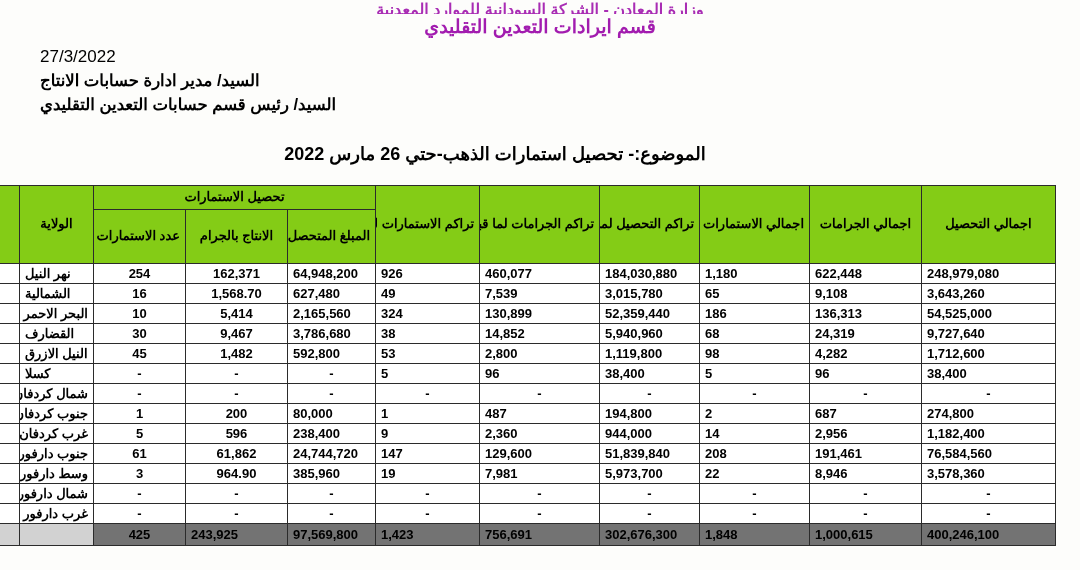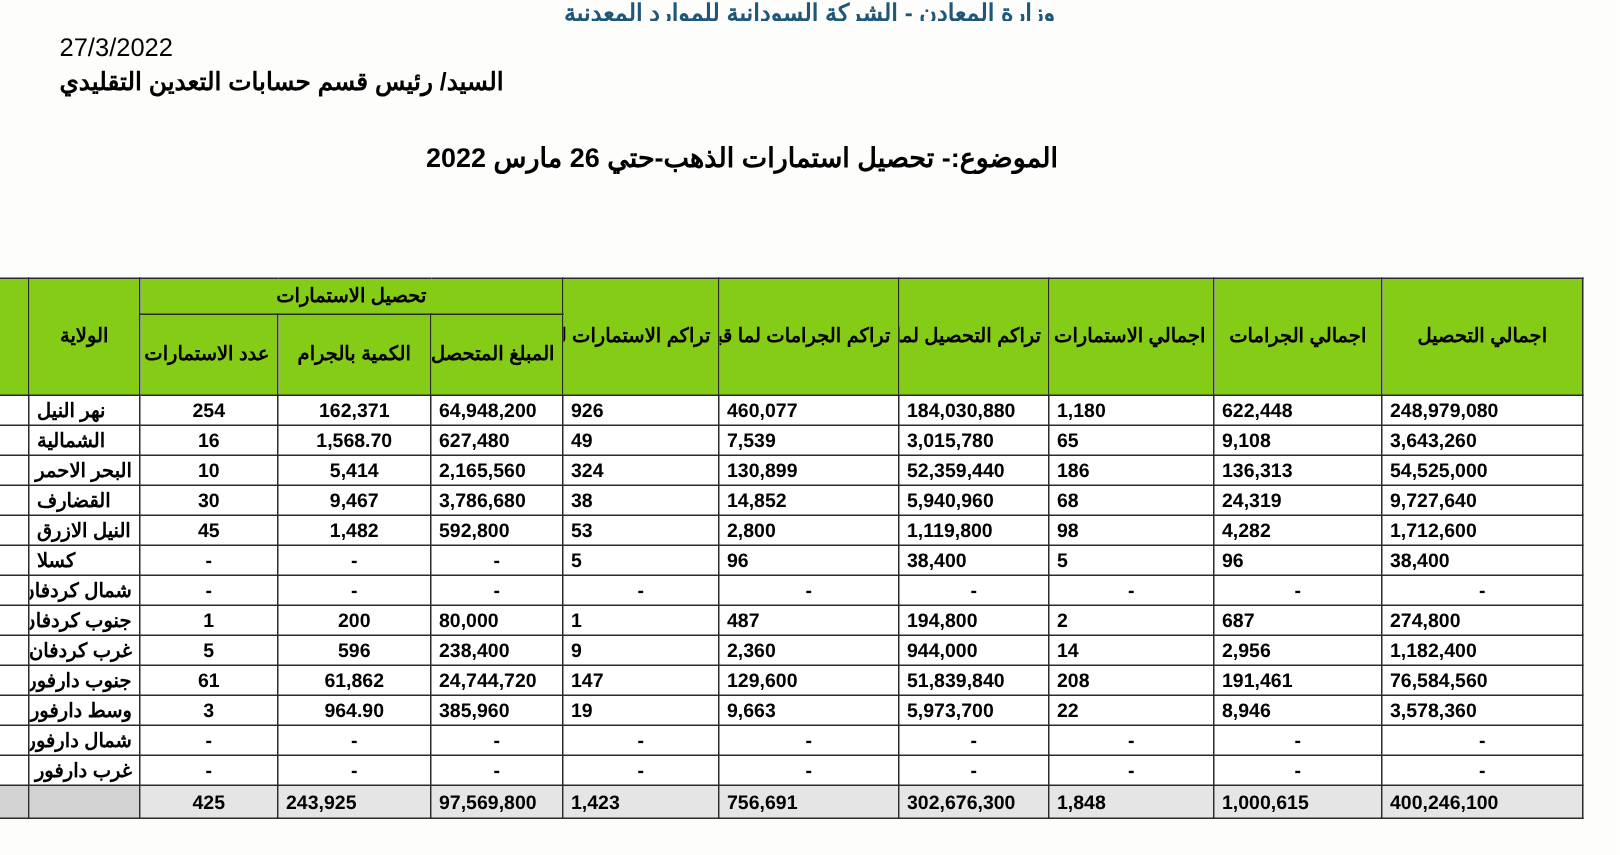--- a/index.html
+++ b/index.html
@@ -23,21 +23,21 @@
     background: #fdfdfb;
   }
 
   
   .hdr-top {
     text-align: center;
     font-weight: bold;
     font-size: 17px;
     line-height: 1.25;
     padding-top: 0px;
-    color: #0c4a6e;
+    color: #a21caf;
   }
   .hdr-top .l1 {
     font-size: 16px;
     letter-spacing: 0px;
     opacity: 0.92;
     height: 14px;
     overflow: hidden;
   }
   .hdr-top .l2 {
     font-size: 19px;
@@ -110,21 +110,21 @@
   }
   tbody td.rtl {
     direction: rtl;
     text-align: left;
   }
   tbody td.num-ar {
     text-align: center;
     direction: ltr;
   }
   tbody tr.total td {
-    background: #e5e5e5;
+    background: #737373;
     height: 22px;
   }
   tbody tr.total td.blank { background: #d2d2d2; }
   .c-state { width: 86px; }
   .c-count { width: 74px; }
   .c-qty   { width: 92px; }
   .c-amt   { width: 102px; }
   .c-acc-f { width: 88px; }
   .c-acc-g { width: 104px; }
   .c-acc-c { width: 120px; }
@@ -133,25 +133,27 @@
   .c-tot-g { width: 112px; }
   .c-tot-c { width: 134px; }
 </style>
 </head>
 <body>
 
 <div class="page">
 
   <div class="hdr-top">
     <div class="l1">وزارة المعادن - الشركة السودانية للموارد المعدنية</div>
+    <div class="l2">قسم ايرادات التعدين التقليدي</div>
   </div>
 
   <div class="date-line">27/3/2022</div>
 
   <div class="addressee">
+    <div>السيد/ مدير ادارة حسابات الانتاج</div>
     <div>السيد/ رئيس قسم حسابات التعدين التقليدي</div>
   </div>
 
   <div class="subject">الموضوع:- تحصيل استمارات الذهب-حتي 26 مارس 2022</div>
 
   <div class="tbl-wrap">
     <table class="main">
       <colgroup>
         <col class="c-tot-c">
           <col class="c-tot-g">
@@ -172,21 +174,21 @@
           <th class="tall" rowspan="2">اجمالي الاستمارات</th>
           <th class="tall" rowspan="2">تراكم التحصيل لما قبله</th>
           <th class="tall" rowspan="2">تراكم الجرامات لما قبله</th>
           <th class="tall" rowspan="2">تراكم الاستمارات لما قبله</th>
           <th class="grp" colspan="3">تحصيل الاستمارات</th>
           <th class="tall" rowspan="2">الولاية</th>
           <th class="tall" rowspan="2">الرقم</th>
         </tr>
         <tr>
           <th class="sub">المبلغ المتحصل</th>
-          <th class="sub">الكمية بالجرام</th>
+          <th class="sub">الانتاج بالجرام</th>
           <th class="sub">عدد الاستمارات</th>
         </tr>
       </thead>
       <tbody>
         <tr>
           <td>248,979,080</td>
           <td>622,448</td>
           <td>1,180</td>
           <td>184,030,880</td>
           <td>460,077</td>
@@ -312,21 +314,21 @@
           <td class="num-ar">61,862</td>
           <td class="num-ar">61</td>
           <td class="rtl">جنوب دارفور</td>
           <td class="num-ar">10</td>
         </tr>
         <tr>
           <td>3,578,360</td>
           <td>8,946</td>
           <td>22</td>
           <td>5,973,700</td>
-          <td>9,663</td>
+          <td>7,981</td>
           <td>19</td>
           <td>385,960</td>
           <td class="num-ar">964.90</td>
           <td class="num-ar">3</td>
           <td class="rtl">وسط دارفور</td>
           <td class="num-ar">11</td>
         </tr>
         <tr>
           <td class="num-ar">-</td>
           <td class="num-ar">-</td>

